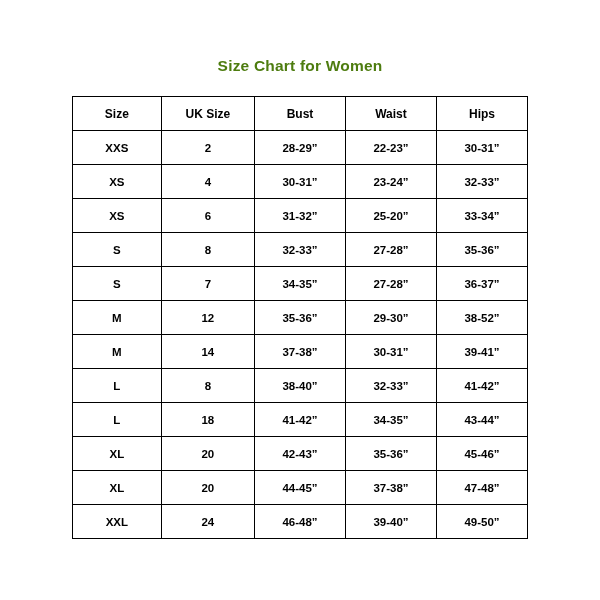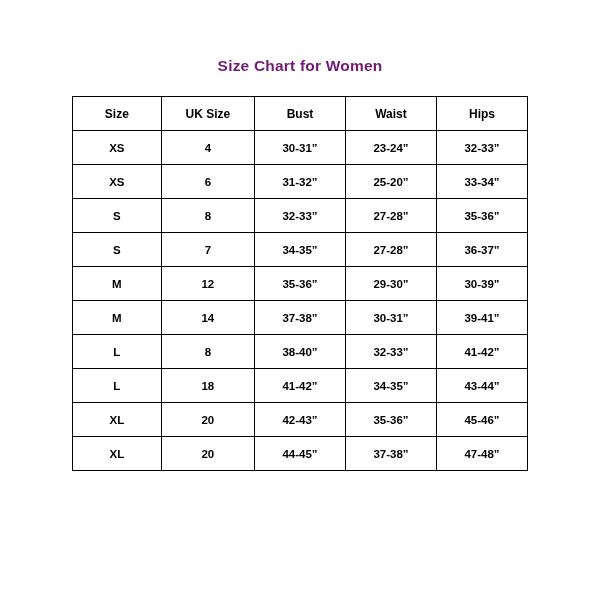--- a/index.html
+++ b/index.html
@@ -22,21 +22,21 @@
     display: flex;
     flex-direction: column;
     align-items: center;
   }
   .chart-title {
     margin-top: 57px;
     font-size: 15.5px;
     font-weight: bold;
     letter-spacing: 0.2px;
     text-align: center;
-    color: #701a75;
+    color: #4d7c0f;
   }
   .table-wrap {
     margin-top: 21px;
     width: 456px;
     border-radius: 29px;
   }
   table.size-chart {
     border-collapse: collapse;
     width: 100%;
     table-layout: fixed;
@@ -81,20 +81,27 @@
         <tr>
           <th>Size</th>
           <th>UK Size</th>
           <th>Bust</th>
           <th>Waist</th>
           <th>Hips</th>
         </tr>
       </thead>
       <tbody>
         <tr>
+          <td>XXS</td>
+          <td>2</td>
+          <td>28-29”</td>
+          <td>22-23”</td>
+          <td>30-31”</td>
+        </tr>
+        <tr>
           <td>XS</td>
           <td>4</td>
           <td>30-31”</td>
           <td>23-24”</td>
           <td>32-33”</td>
         </tr>
         <tr>
           <td>XS</td>
           <td>6</td>
           <td>31-32”</td>
@@ -113,21 +120,21 @@
           <td>7</td>
           <td>34-35”</td>
           <td>27-28”</td>
           <td>36-37”</td>
         </tr>
         <tr>
           <td>M</td>
           <td>12</td>
           <td>35-36”</td>
           <td>29-30”</td>
-          <td>30-39”</td>
+          <td>38-52”</td>
         </tr>
         <tr>
           <td>M</td>
           <td>14</td>
           <td>37-38”</td>
           <td>30-31”</td>
           <td>39-41”</td>
         </tr>
         <tr>
           <td>L</td>
@@ -150,17 +157,24 @@
           <td>35-36”</td>
           <td>45-46”</td>
         </tr>
         <tr>
           <td>XL</td>
           <td>20</td>
           <td>44-45”</td>
           <td>37-38”</td>
           <td>47-48”</td>
         </tr>
+        <tr>
+          <td>XXL</td>
+          <td>24</td>
+          <td>46-48”</td>
+          <td>39-40”</td>
+          <td>49-50”</td>
+        </tr>
       </tbody>
     </table>
   </div>
 
 </div>
 
 </body></html>

